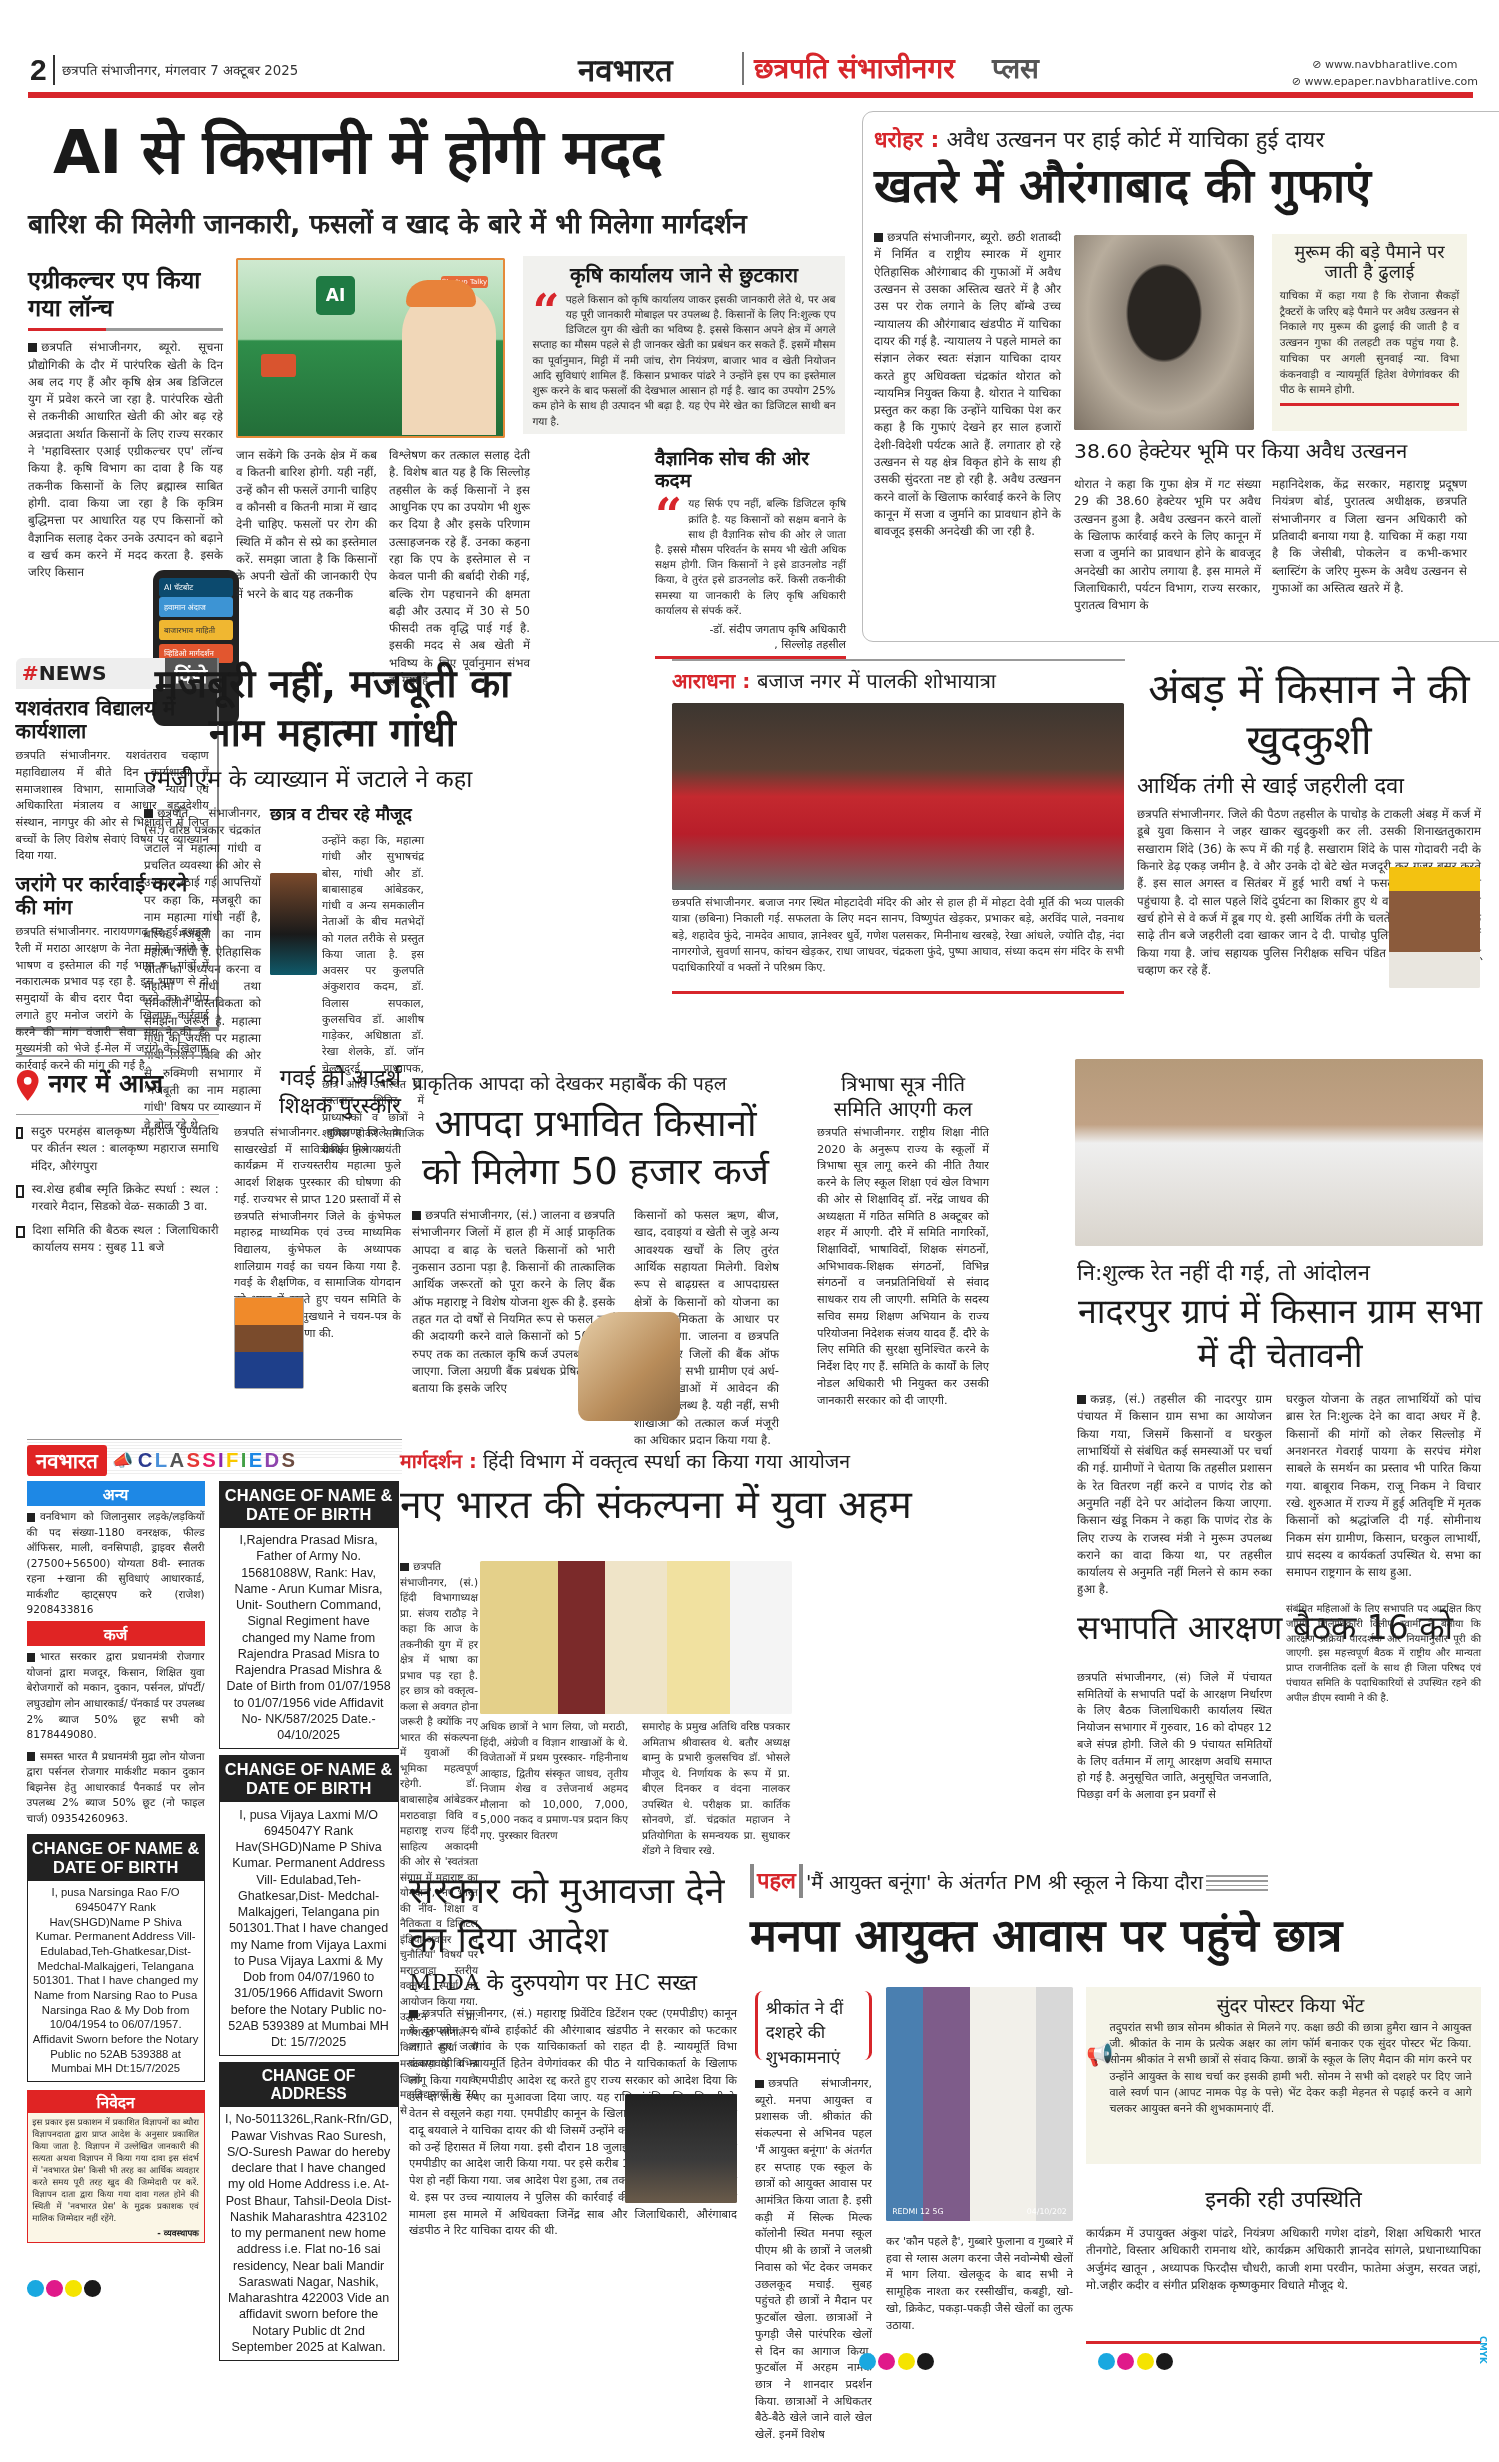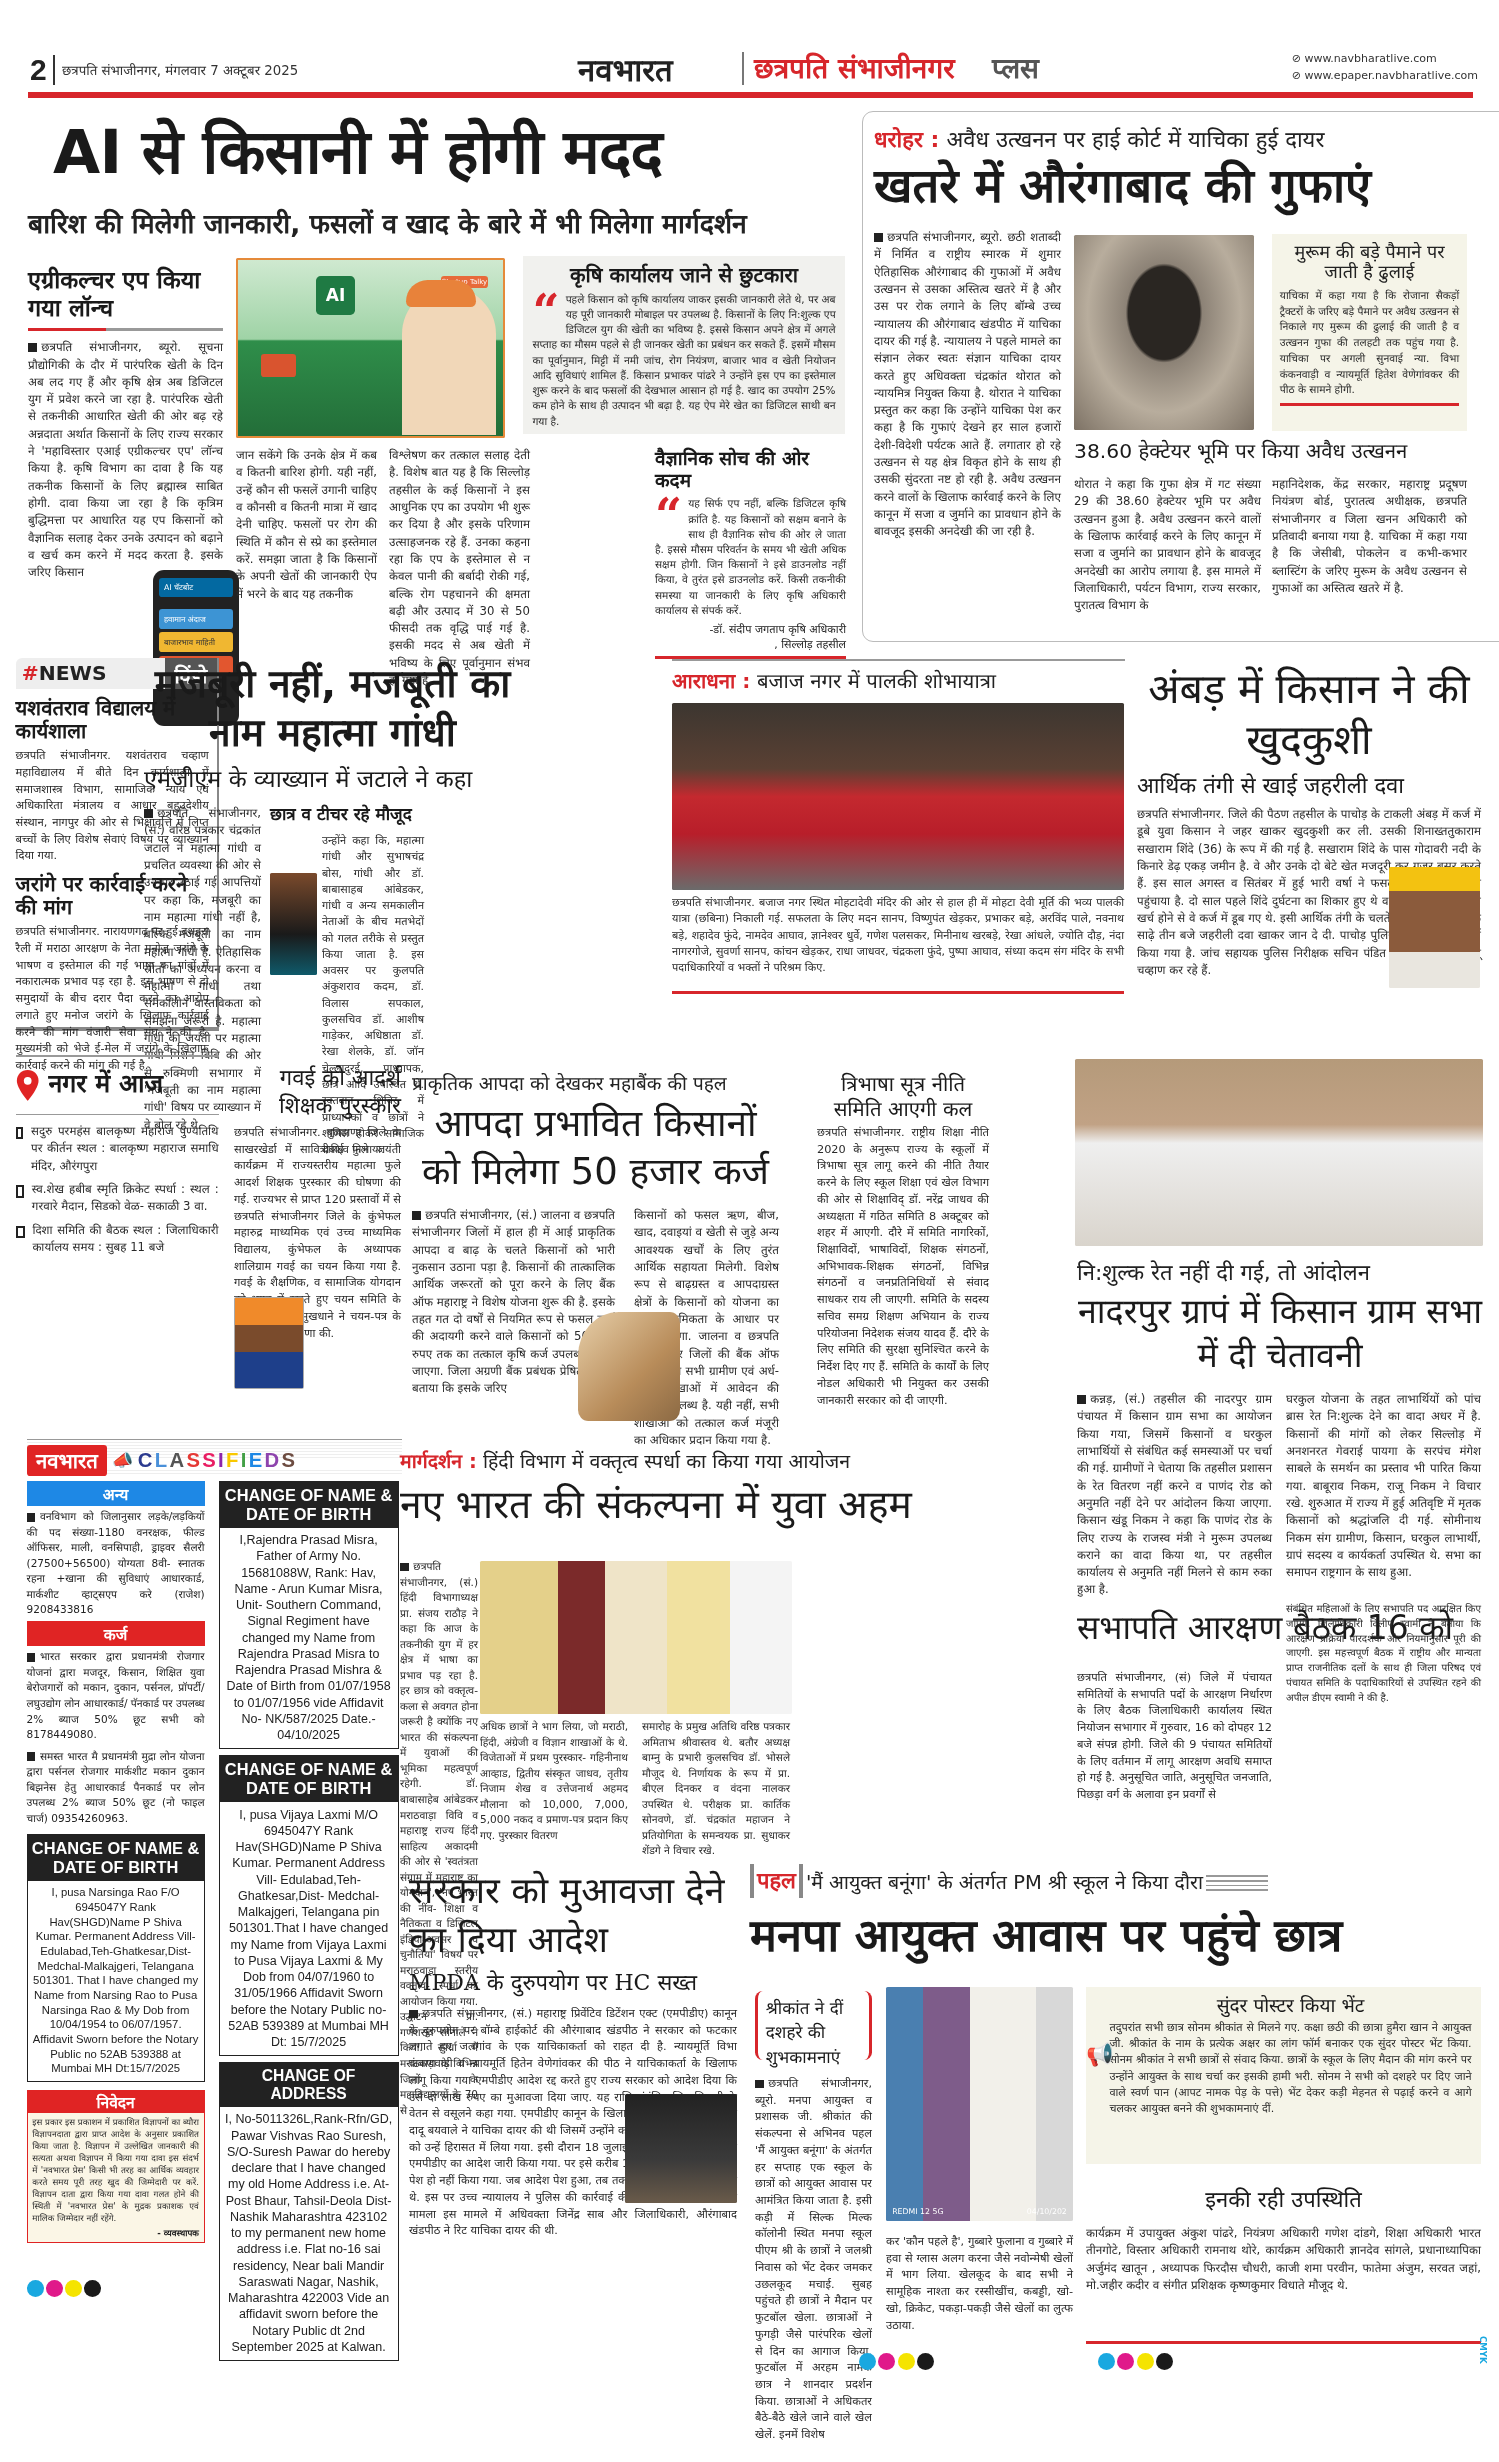--- a/index.html
+++ b/index.html
@@ -26,21 +26,21 @@
 <body>
 
 <header>
   <div class="abs" style="left:30px;top:53px;font-size:30px;font-weight:bold;font-family:'Liberation Sans',sans-serif">2</div>
   <div class="abs" style="left:53px;top:55px;width:1.6px;height:30px;background:#333"></div>
   <div class="abs" style="left:62px;top:61px;font-size:13.3px;color:#333">छत्रपति संभाजीनगर, मंगलवार 7 अक्टूबर 2025</div>
   <div class="abs" style="left:578px;top:48px;font-size:31px;font-weight:bold;color:#222">नवभारत</div>
   <div class="abs" style="left:742px;top:52px;width:1.6px;height:33px;background:#777"></div>
   <div class="abs" style="left:754px;top:48px;font-size:28px;font-weight:bold;color:#d7262b">छत्रपति संभाजीनगर</div>
   <div class="abs" style="left:992px;top:48px;font-size:28px;font-weight:bold;color:#555">प्लस</div>
-  <div class="abs" style="right:22px;top:50px;font-size:11px;color:#333;text-align:left;line-height:1.55">
+  <div class="abs" style="right:22px;top:56px;font-size:11px;color:#333;text-align:center;line-height:1.55">
     <div><span>⊘ </span><span>www.navbharatlive.com</span></div>
     <div><span>⊘ </span><span>www.epaper.navbharatlive.com</span></div>
   </div>
   <div class="abs redline" style="left:28px;top:92px;width:1445px;height:5.5px"></div>
 </header>
 
 <section>
   <h1 class="abs hd" style="left:53px;top:117px;font-size:61px;letter-spacing:-0.8px;white-space:nowrap">AI से किसानी में होगी मदद</h1>
   <h2 class="abs hd" style="left:28px;top:209px;font-size:26.6px;font-weight:bold;white-space:nowrap;color:#222">बारिश की मिलेगी जानकारी, फसलों व खाद के बारे में भी मिलेगा मार्गदर्शन</h2>
 
@@ -52,21 +52,21 @@
 
   <div class="abs img" style="left:236px;top:258px;width:269px;height:180px;background:linear-gradient(180deg,#cfe9d0 0%,#9fd3a6 45%,#2f8e4a 46%,#236e39 100%);border:2.3px solid #e58a3a">
     <div class="abs" style="left:78px;top:15.6px;width:39px;height:39px;background:#1f7a43;color:#fff;font-weight:bold;font-size:17px;text-align:center;line-height:39px;border-radius:4.7px">AI</div>
     <div class="abs" style="left:203px;top:15.6px;width:47px;height:12.5px;background:#e76a3a;color:#fff;font-size:7px;text-align:center;line-height:12.5px;border-radius:3.1px">Startup Talky</div>
     <div class="abs" style="left:164px;top:27px;width:94px;height:148px;background:#f1d7b8;border-radius:47px 47px 0 0"></div>
     <div class="abs" style="left:168px;top:19.5px;width:70px;height:27px;background:#e8823a;border-radius:31px 31px 7.8px 7.8px"></div>
     <div class="abs" style="left:23.4px;top:94px;width:35px;height:23.4px;background:#d9542f;border-radius:3.1px"></div>
   </div>
 
   <div class="abs" style="left:153px;top:570px;width:86px;height:156px;background:#222;border-radius:11px;padding:7.8px 6.2px">
-    <div style="background:#0369a1;color:#fff;font-size:7.8px;padding:4.7px;border-radius:3.1px;margin-bottom:12px">AI चॅटबोट</div>
+    <div style="background:#0c4a6e;color:#fff;font-size:7.8px;padding:4.7px;border-radius:3.1px;margin-bottom:0">AI चॅटबोट</div>
     <div style="background:#3d94d4;color:#fff;font-size:7.8px;padding:4.7px;border-radius:3.1px;margin-bottom:3.9px">हवामान अंदाज</div>
     <div style="background:#f0b731;color:#333;font-size:7.8px;padding:4.7px;border-radius:3.1px;margin-bottom:3.9px">बाजारभाव माहिती</div>
     <div style="background:#e2562f;color:#fff;font-size:7.8px;padding:4.7px;border-radius:3.1px">व्हिडिओ मार्गदर्शन</div>
   </div>
 
   <p class="abs txt" style="left:236px;top:447px;width:141px;font-size:11.7px">जान सकेंगे कि उनके क्षेत्र में कब व कितनी बारिश होगी. यही नहीं, उन्हें कौन सी फसलें उगानी चाहिए व कौनसी व कितनी मात्रा में खाद देनी चाहिए. फसलों पर रोग की स्थिति में कौन से स्प्रे का इस्तेमाल करें. समझा जाता है कि किसानों के अपनी खेतों की जानकारी ऐप में भरने के बाद यह तकनीक</p>
   <p class="abs txt" style="left:389px;top:447px;width:141px;font-size:11.7px">विश्लेषण कर तत्काल सलाह देती है. विशेष बात यह है कि सिल्लोड़ तहसील के कई किसानों ने इस आधुनिक एप का उपयोग भी शुरू कर दिया है और इसके परिणाम उत्साहजनक रहे हैं. उनका कहना रहा कि एप के इस्तेमाल से न केवल पानी की बर्बादी रोकी गई, बल्कि रोग पहचानने की क्षमता बढ़ी और उत्पाद में 30 से 50 फीसदी तक वृद्धि पाई गई है. इसकी मदद से अब खेती में भविष्य के लिए पूर्वानुमान संभव हो गया है.</p>
 
   <div class="abs shade" style="left:523px;top:256px;width:322px;height:178px;padding:7.8px 9.4px">
     <h3 class="hd" style="font-size:20.3px;text-align:center">कृषि कार्यालय जाने से छुटकारा</h3>

